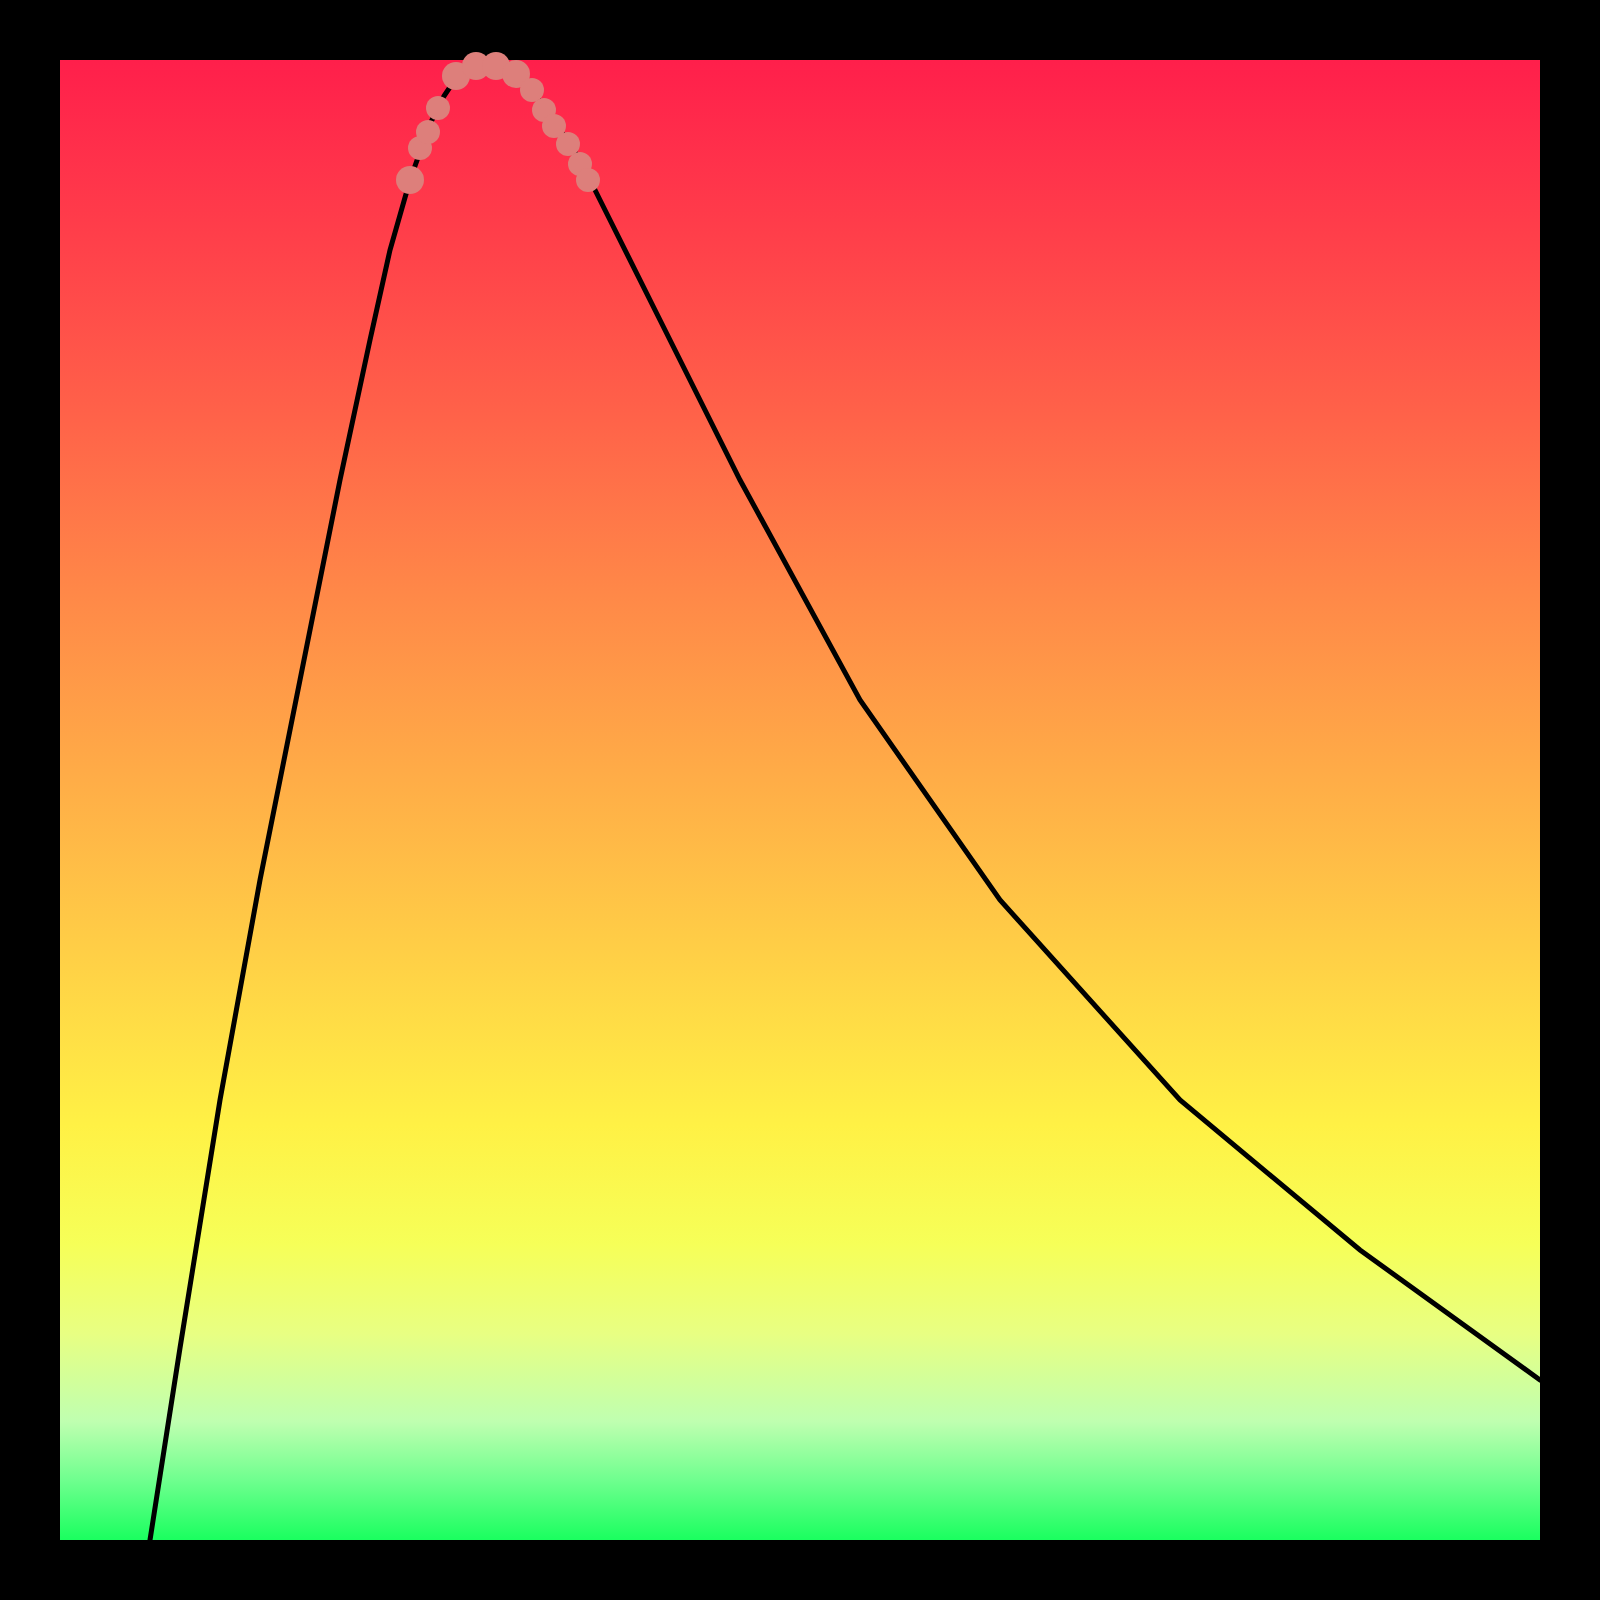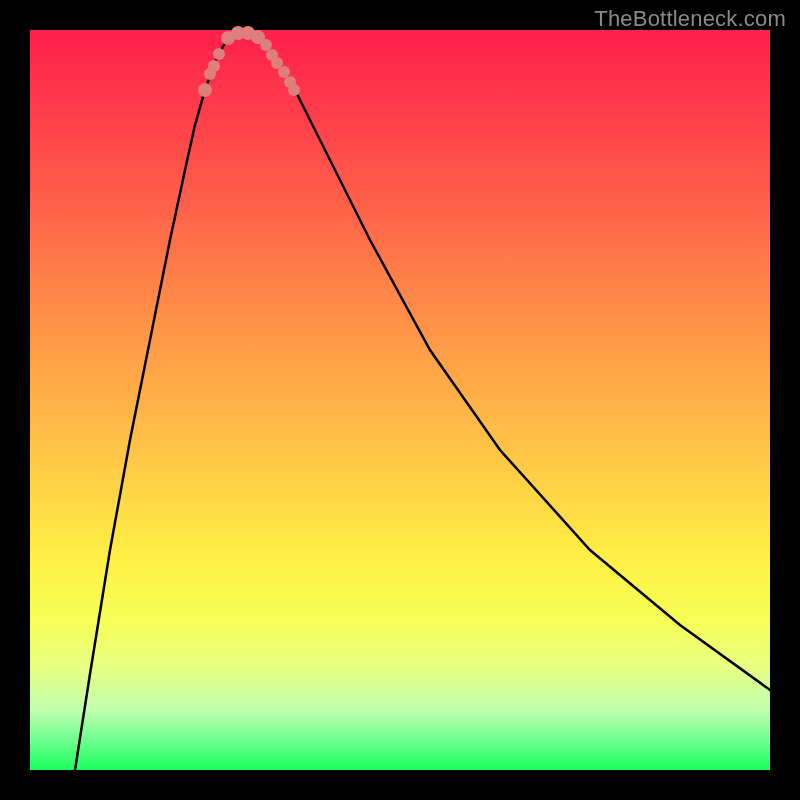--- a/index.html
+++ b/index.html
@@ -77,14 +77,13 @@
           <circle cx="228" cy="7" r="7" fill="#dd7f7b"></circle>
           <circle cx="236" cy="15" r="6" fill="#dd7f7b"></circle>
           <circle cx="242" cy="25" r="6" fill="#dd7f7b"></circle>
           <circle cx="247" cy="33" r="6" fill="#dd7f7b"></circle>
           <circle cx="254" cy="42" r="6" fill="#dd7f7b"></circle>
           <circle cx="260" cy="52" r="6" fill="#dd7f7b"></circle>
           <circle cx="264" cy="60" r="6" fill="#dd7f7b"></circle>
         </g>
     </svg>
   </div>
-  <div class="watermark">TheBottleneck.com</div>
 </div>
 
 </body></html>

